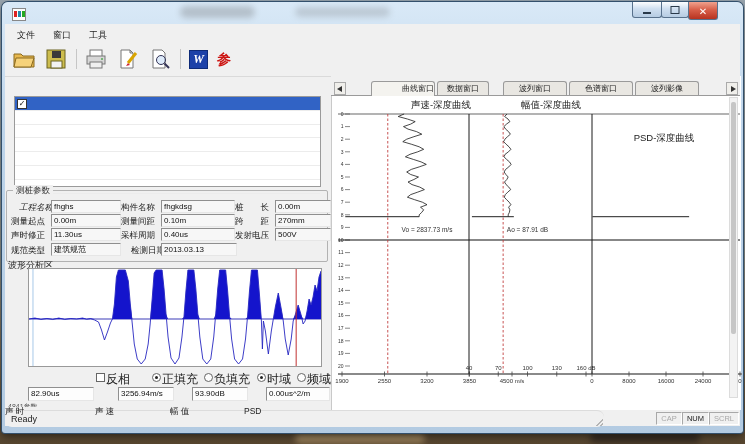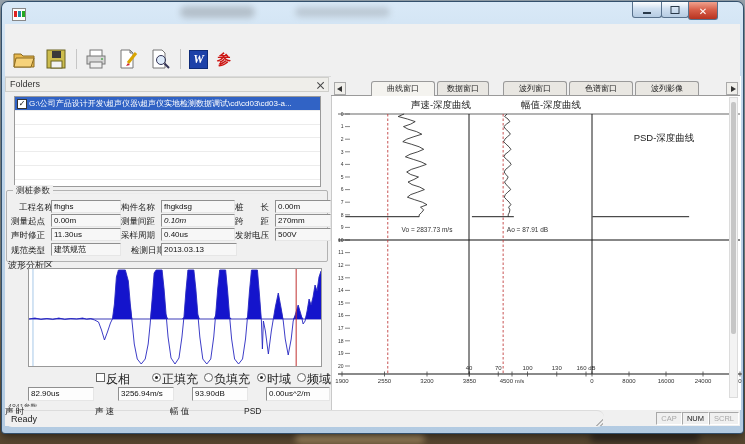--- a/index.html
+++ b/index.html
@@ -107,20 +107,25 @@
     <div class="winbtn" style="right:54px;width:26px;">
       <span class="winglyph" style="width:7px;height:6px;border:1.5px solid #2a3a4a;background:transparent;"></span>
     </div>
     <div class="winbtn" id="btn-close" style="right:25px;width:28px;">
       <span class="winglyph" style="color:#fff;font-size:10px;font-weight:bold;">✕</span>
     </div>
   </div>
 
   <div id="client"></div>
 
+  <div id="menubar">
+      <div class="menu-item">文件</div>
+      <div class="menu-item">窗口</div>
+      <div class="menu-item">工具</div>
+    </div>
 
   <div id="toolbar">
     <div class="tbtn" style="left:7px;">
       <svg width="24" height="24" viewBox="0 0 24 24">
         <path d="M2 7 h7 l2 2 h11 v11 h-20 z" fill="#e8b84e" stroke="#8a6a20" stroke-width="1"></path>
         <path d="M4 11 h18 l-3 9 h-17 z" fill="#f6d27a" stroke="#8a6a20" stroke-width="1"></path>
       </svg>
     </div>
     <div class="tbtn" style="left:39px;">
       <svg width="24" height="24" viewBox="0 0 24 24">
@@ -155,49 +160,44 @@
     </div>
     <div class="tsep" style="left:175px;"></div>
     <div class="tbtn" style="left:181px;">
       <div id="word-box"><span>W</span></div>
     </div>
     <div class="tbtn" style="left:207px;">
       <div id="param-glyph">参</div>
     </div>
   </div>
 
-  <div id="folders-hdr">
-    <span>Folders</span>
-    <div id="folders-x"></div>
-  </div>
   <div id="folders-list">
       <div class="list-row sel">
         <div class="chk">✓</div>
-        <div class="list-txt">G:\公司产品设计开发\超声仪器\超声仪实地检测数据调试\cd\cd03\cd03-a...</div>
       </div>
       <div class="list-row"></div>
       <div class="list-row"></div>
       <div class="list-row"></div>
       <div class="list-row"></div>
       <div class="list-row"></div>
       <div class="list-row"></div>
     </div>
 
   <div id="params-group">
     <div id="params-title">测桩参数</div>
-  <div class="plabel" style="left: 12px; top: 11px;">工程名称</div>
+  <div class="plabel" style="left: 12px; top: 11px; font-style: italic;">工程名称</div>
       <div class="pinput" style="left: 44px; top: 9px; width: 64px;">fhghs</div>
       <div class="plabel" style="left: 114px; top: 11px;">构件名称</div>
       <div class="pinput" style="left: 154px; top: 9px; width: 68px;">fhgkdsg</div>
       <div class="plabel" style="left: 228px; top: 11px;">桩　　长</div>
       <div class="pinput" style="left: 268px; top: 9px; width: 50px;">0.00m</div>
       <div class="plabel" style="left: 4px; top: 25px;">测量起点</div>
       <div class="pinput" style="left: 44px; top: 23px; width: 64px;">0.00m</div>
       <div class="plabel" style="left: 114px; top: 25px;">测量间距</div>
-      <div class="pinput" style="left: 154px; top: 23px; width: 68px; font-style: italic;">0.10m</div>
+      <div class="pinput" style="left: 154px; top: 23px; width: 68px;">0.10m</div>
       <div class="plabel" style="left: 228px; top: 25px;">跨　　距</div>
       <div class="pinput" style="left: 268px; top: 23px; width: 50px;">270mm</div>
       <div class="plabel" style="left: 4px; top: 39px;">声时修正</div>
       <div class="pinput" style="left: 44px; top: 37px; width: 64px;">11.30us</div>
       <div class="plabel" style="left: 114px; top: 39px;">采样周期</div>
       <div class="pinput" style="left: 154px; top: 37px; width: 68px;">0.40us</div>
       <div class="plabel" style="left: 228px; top: 39px;">发射电压</div>
       <div class="pinput" style="left: 268px; top: 37px; width: 50px;">500V</div>
       <div class="plabel" style="left: 4px; top: 54px;">规范类型</div>
       <div class="pinput" style="left: 44px; top: 52px; width: 64px;">建筑规范</div>
@@ -223,21 +223,21 @@
   <div id="right-panel"></div>
   <div id="tabstrip"></div>
   <div id="tabline"></div>
   <div class="tab-arrow" style="left:334px;">
       <span class="tri left"></span>
     </div>
   <div class="tab-arrow" style="left:726px;">
       <span class="tri right"></span>
     </div>
   <div id="tabs-holder">
-      <div class="tab active" style="left: 371px; width: 64px;">曲线窗口</div>
+      <div class="tab active" style="left: 371px; width: 64px; text-align: right;">曲线窗口</div>
       <div class="tab" style="left: 437px; width: 52px;">数据窗口</div>
       <div class="tab" style="left: 503px; width: 64px;">波列窗口</div>
       <div class="tab" style="left: 569px; width: 64px;">色谱窗口</div>
       <div class="tab" style="left: 635px; width: 64px;">波列影像</div>
     </div>
   <div id="chart-titles">
       <div class="chart-title" style="left: 441px;">声速-深度曲线</div>
       <div class="chart-title" style="left: 551px;">幅值-深度曲线</div>
       <div class="chart-title" style="left: 664px; margin-top: 33px;">PSD-深度曲线</div>
     </div>

